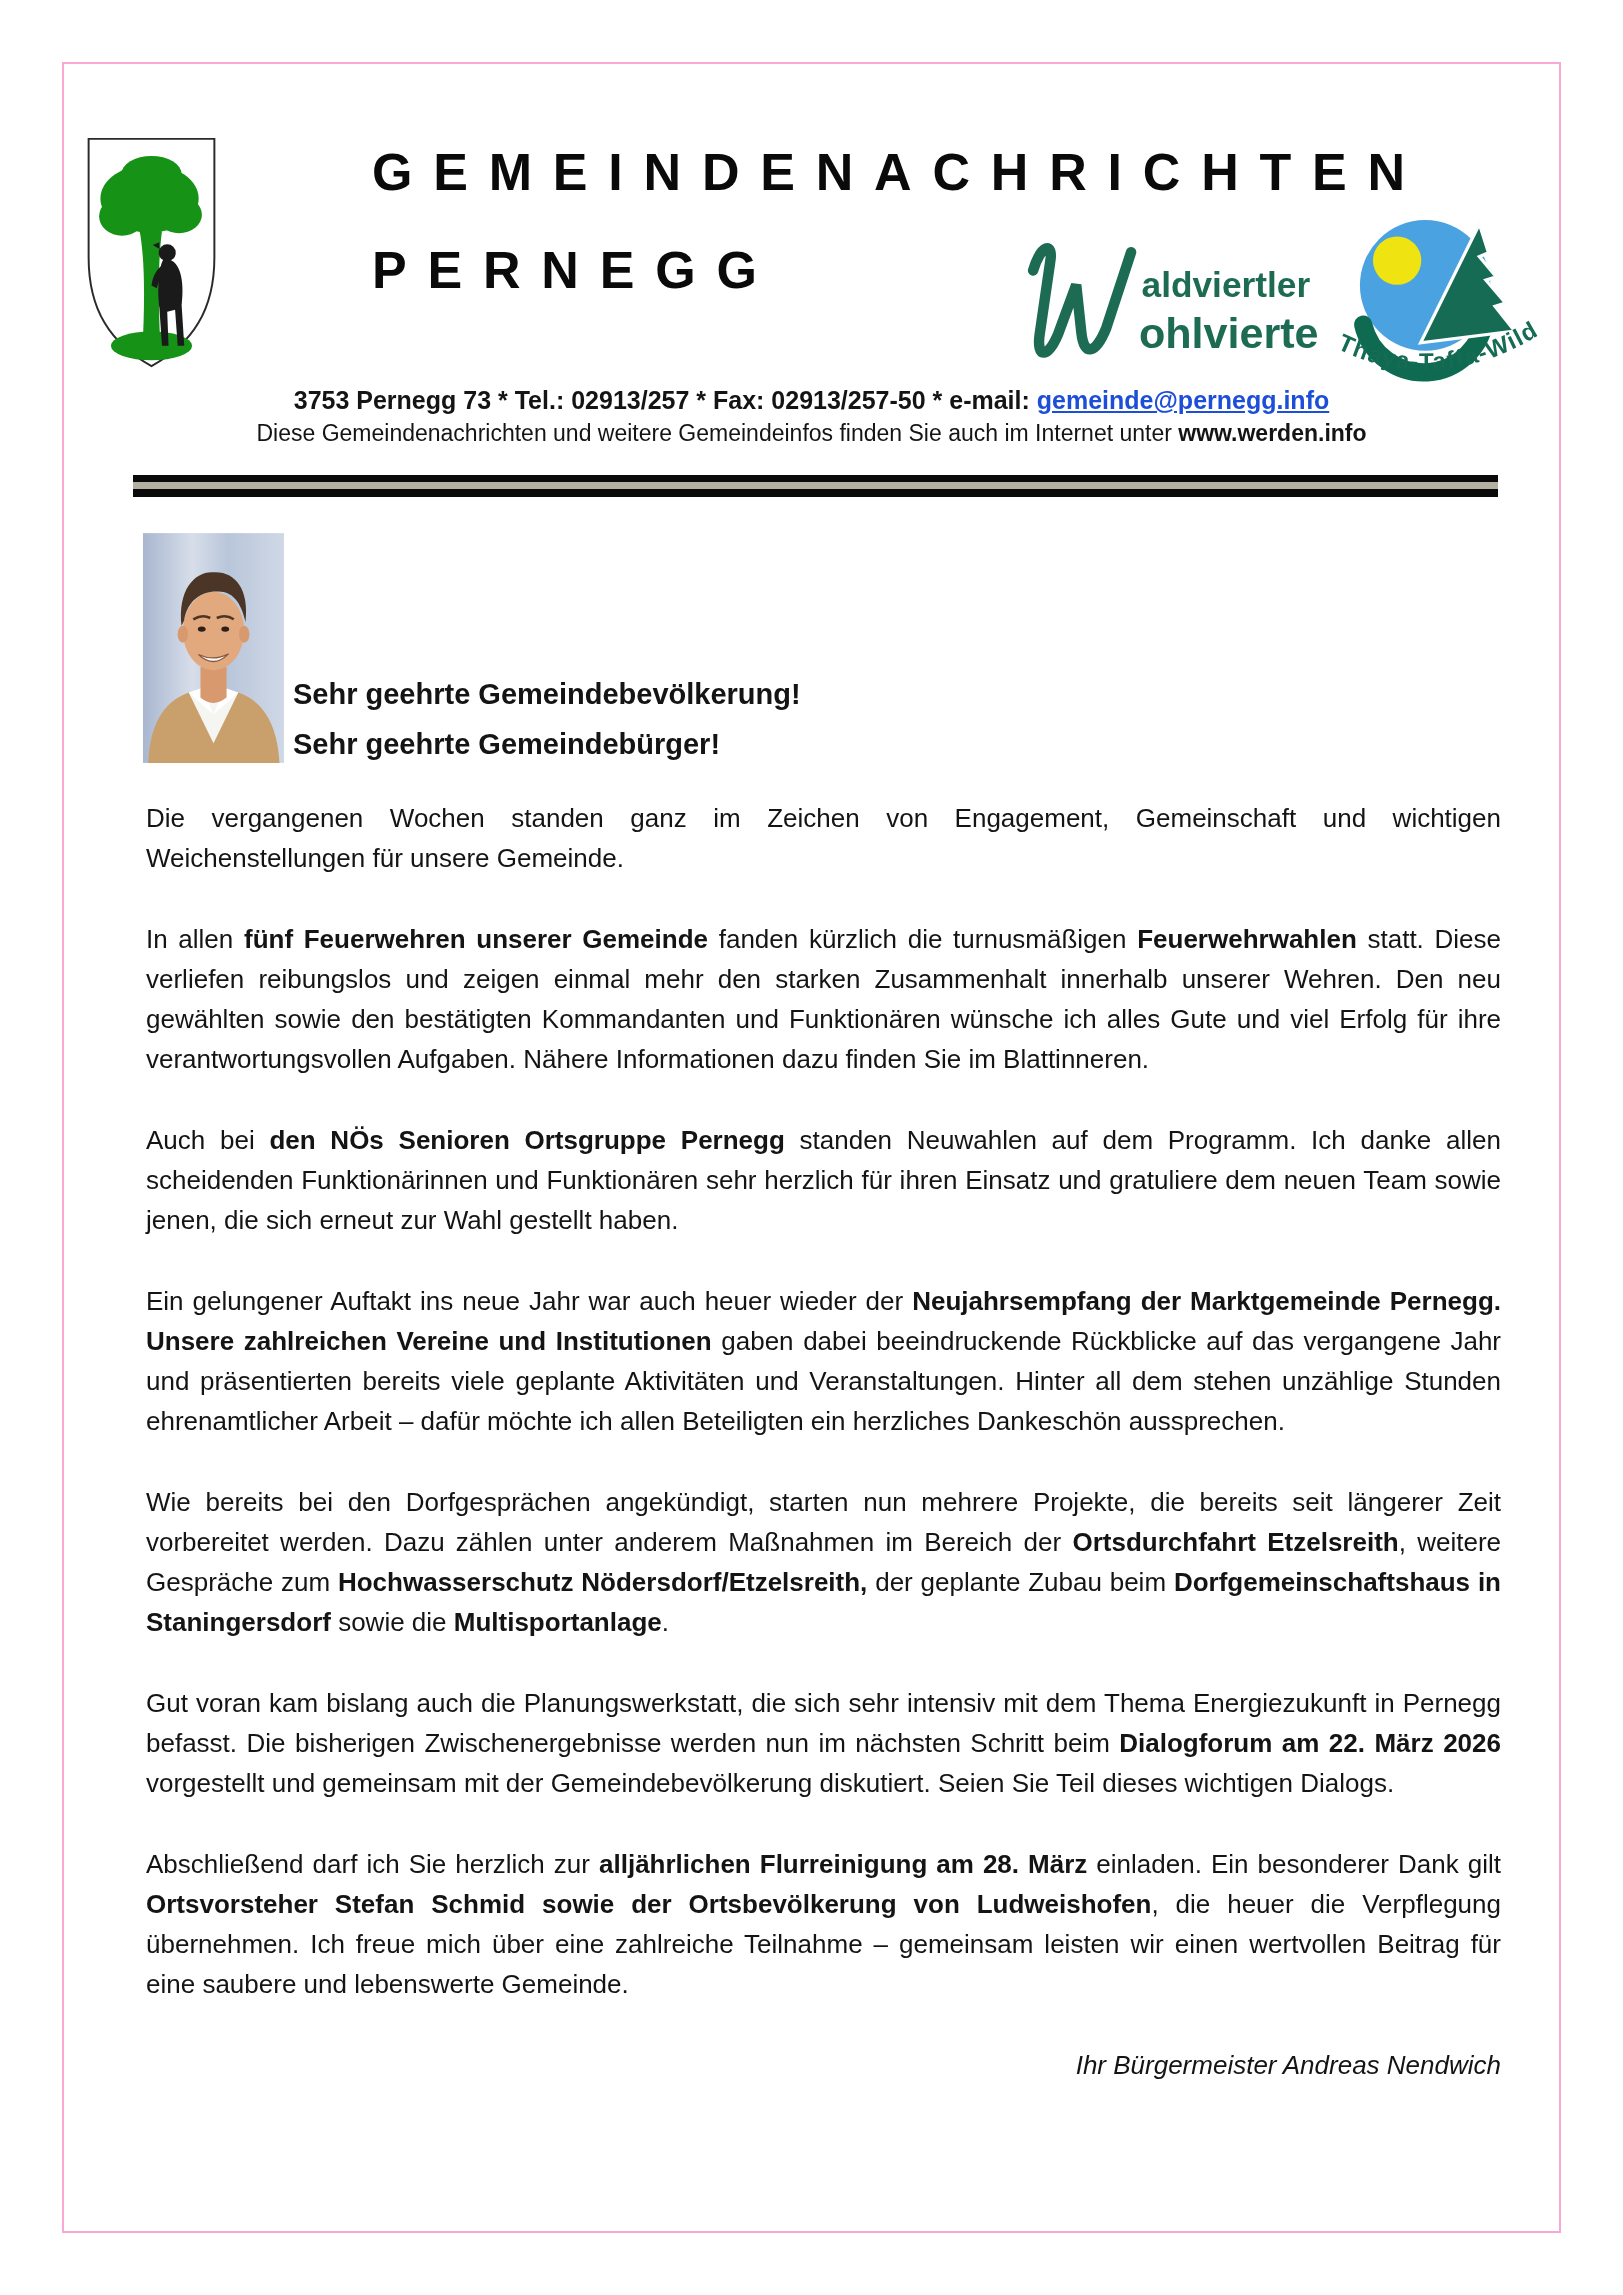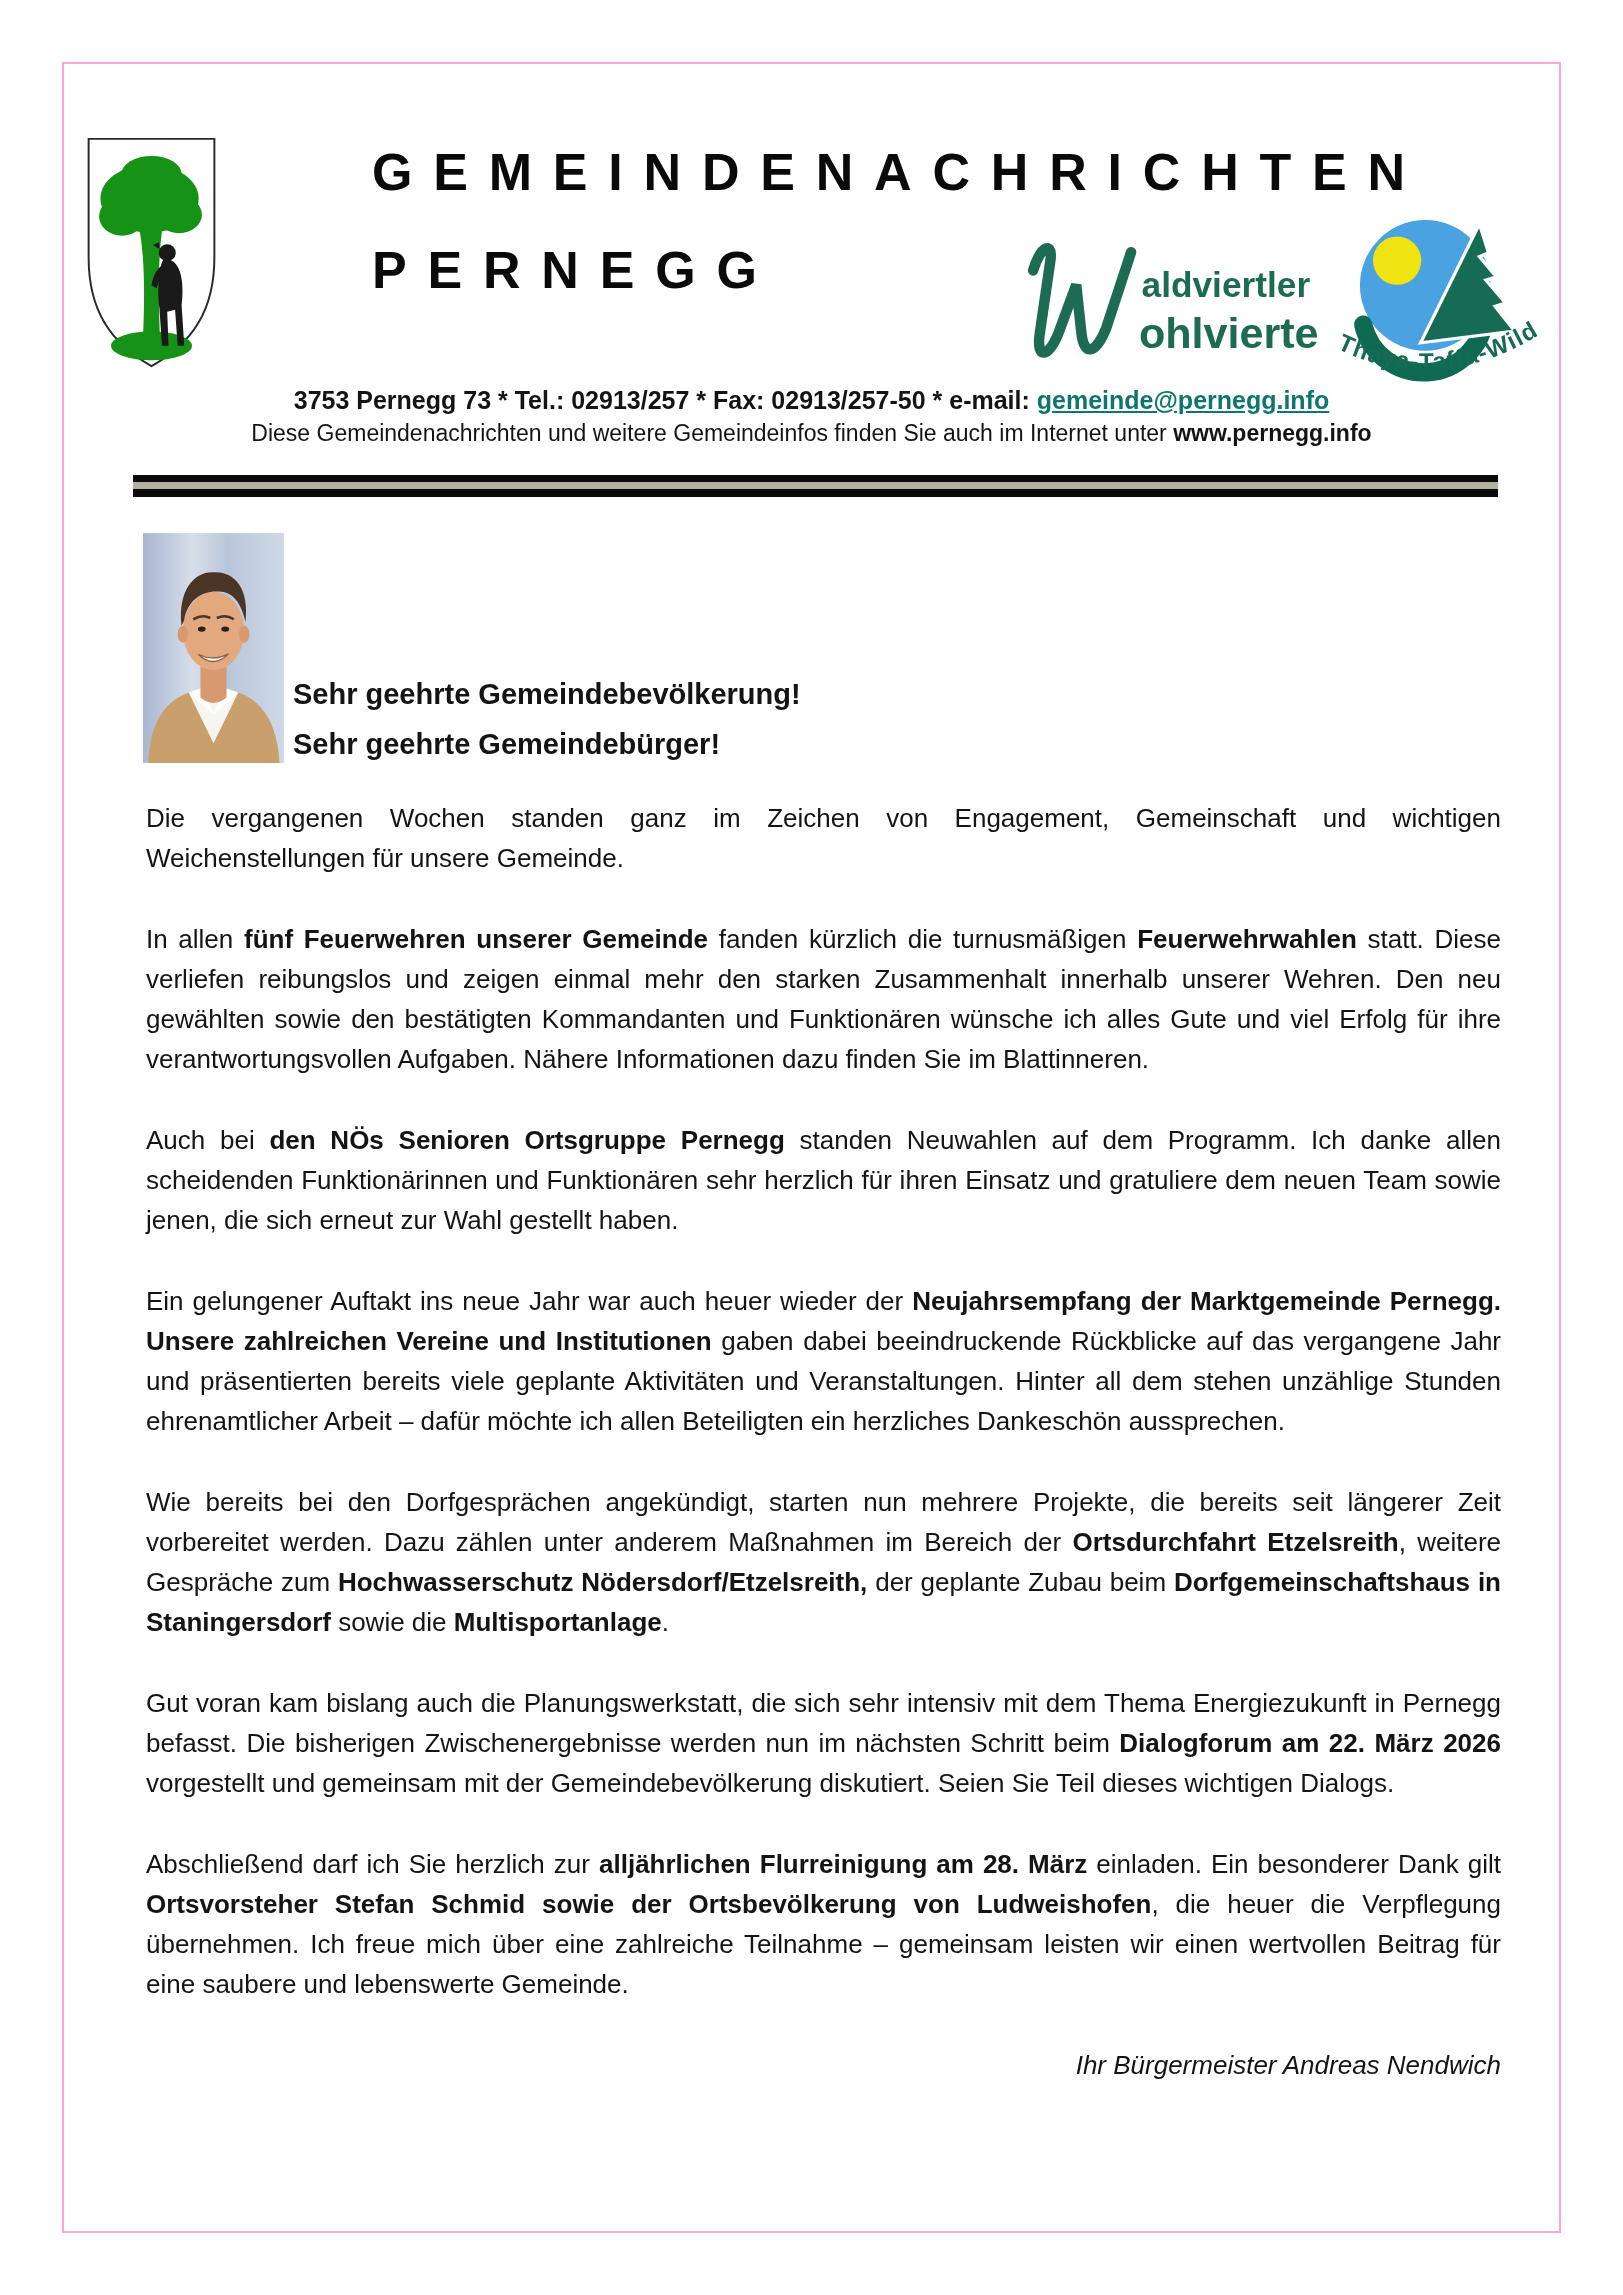--- a/index.html
+++ b/index.html
@@ -13,21 +13,21 @@
   .arms{position:absolute;left:21.6px;top:72px;width:131px;height:233px;}
   .masthead{position:absolute;left:308px;top:82px;font-weight:bold;font-size:52px;
             letter-spacing:.40em;line-height:1;white-space:nowrap;color:#0a0a0a;}
   .masthead .l2{margin-top:46px;}
   .wv-logo{position:absolute;left:949px;top:166px;width:308px;height:145px;}
   .ttw-badge{position:absolute;left:1260px;top:148px;width:222px;height:182px;}
 
   .contact{position:absolute;left:0;top:322px;width:100%;text-align:center;}
   .contact .c1{font-size:25px;font-weight:bold;white-space:nowrap;}
   .contact .c2{font-size:23px;margin-top:5.2px;white-space:nowrap;}
-  a.email{color:#0f766e;text-decoration:underline;cursor:pointer;}
+  a.email{color:#1d4ed8;text-decoration:underline;cursor:pointer;}
   .site{font-weight:bold;}
 
   .divider{position:absolute;left:69px;top:411px;width:1365px;}
   .divider .bar{height:7.2px;}
   .bar-black{background:#0a0a0a;}
   .bar-gray{background:#b3afa3;}
 
   .portrait{position:absolute;left:79px;top:469px;width:141px;height:230px;}
   .issue{position:absolute;right:63px;top:483px;text-align:right;font-weight:bold;
          font-size:29px;line-height:55px;}
@@ -84,21 +84,21 @@
       <circle cx="112" cy="74" r="37" fill="#f0e312"></circle>
       <path d="M60,172 A95,95 0 0 0 247,160" stroke="#0e6a51" stroke-width="28" fill="none" stroke-linecap="round"></path>
       <polygon points="238,18 148,200 292,182 262,144 278,139 248,104 264,99 238,68 252,62" fill="#156b54" stroke="#fdfdfd" stroke-width="5"></polygon>
       <text font-size="37" font-weight="bold" fill="#156b54" letter-spacing="2">
         <textPath href="#ttwArc" startOffset="6">Thaya-Taffa-Wild</textPath>
       </text>
     </svg>
 
     <div class="contact">
       <div class="c1"><span>3753 Pernegg 73 * Tel.: 02913/257 * Fax: 02913/257-50 * e-mail: </span><a class="email" href="#">gemeinde@pernegg.info</a></div>
-      <div class="c2"><span>Diese Gemeindenachrichten und weitere Gemeindeinfos finden Sie auch im Internet unter </span><span class="site">www.pernegg.info</span></div>
+      <div class="c2"><span>Diese Gemeindenachrichten und weitere Gemeindeinfos finden Sie auch im Internet unter </span><span class="site">www.werden.info</span></div>
     </div>
 
     <div class="divider">
       <div class="bar bar-black"></div>
       <div class="bar bar-gray"></div>
       <div class="bar bar-black"></div>
     </div>
 
     <svg class="portrait" viewBox="0 0 216 352">
       <defs>

